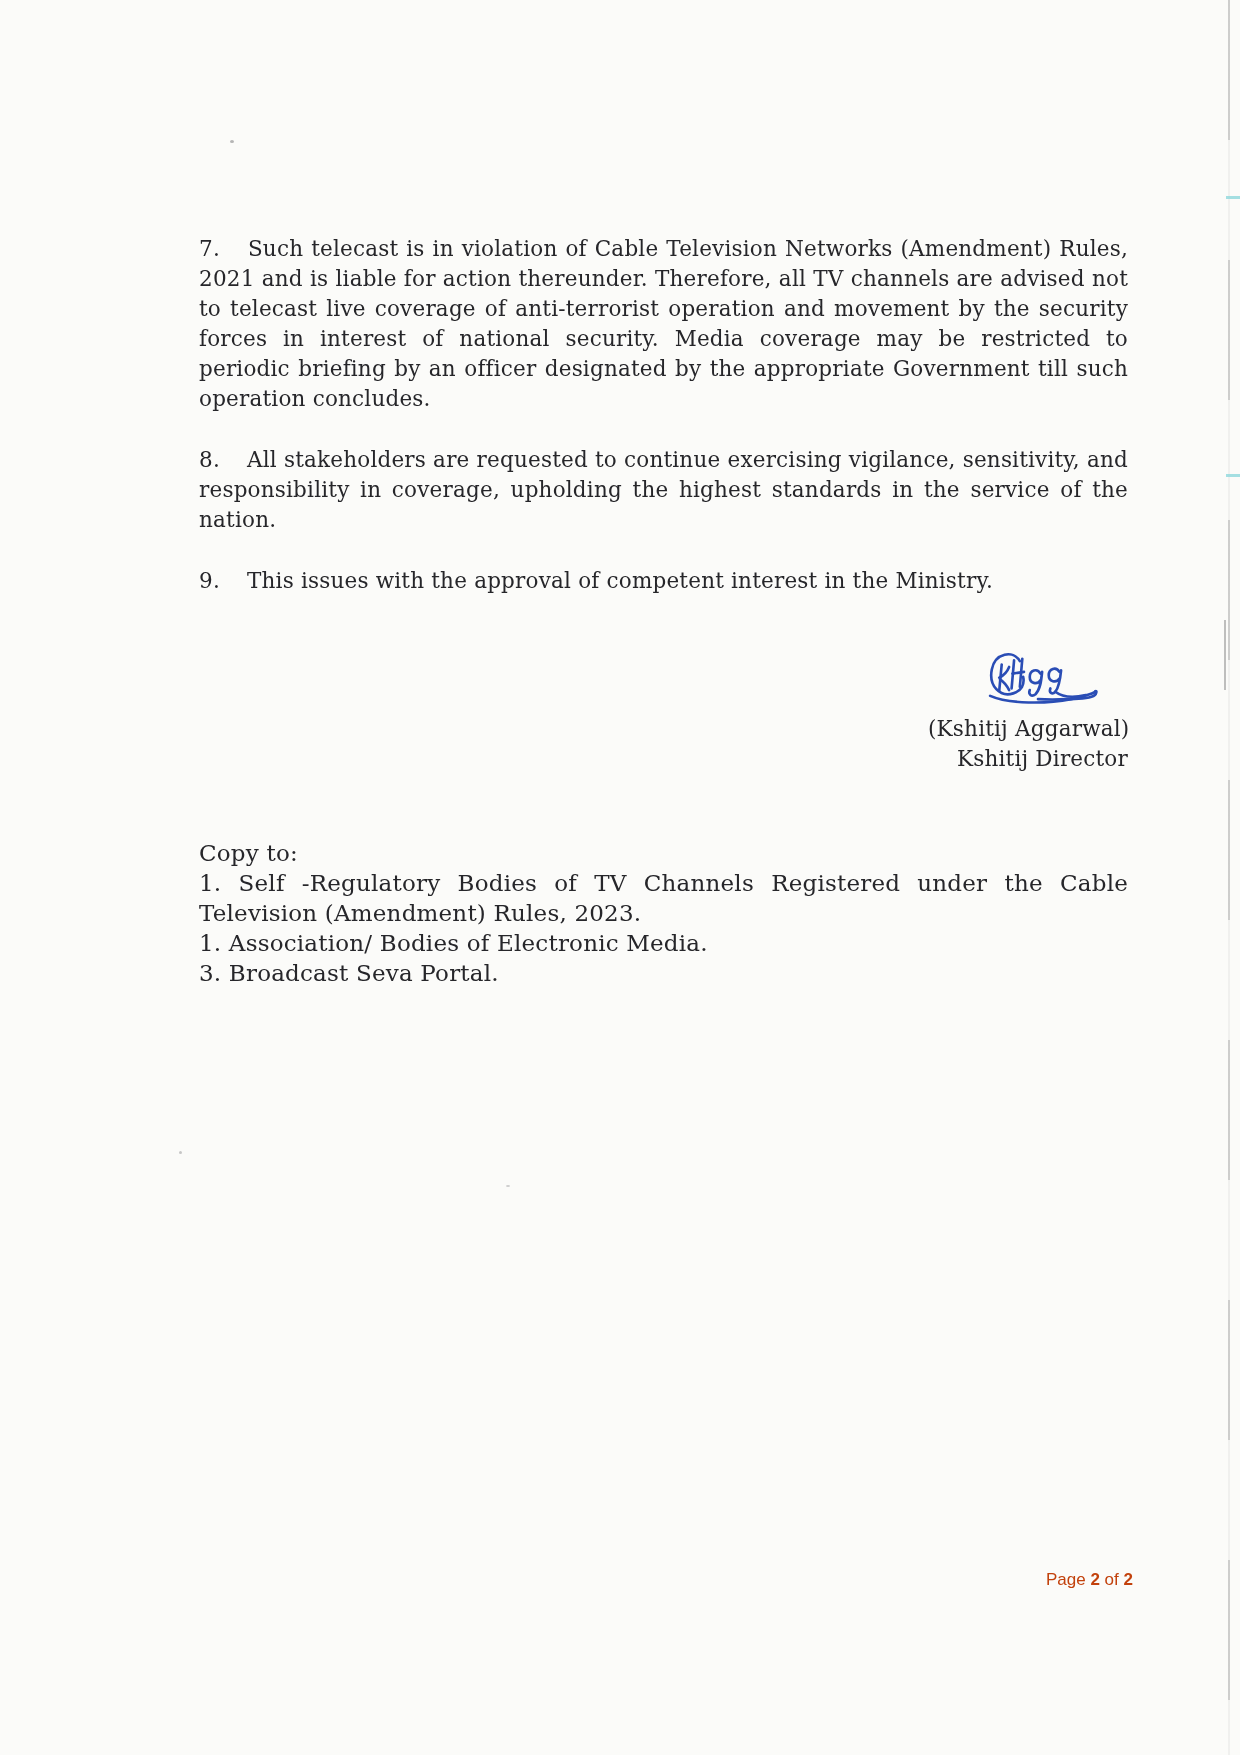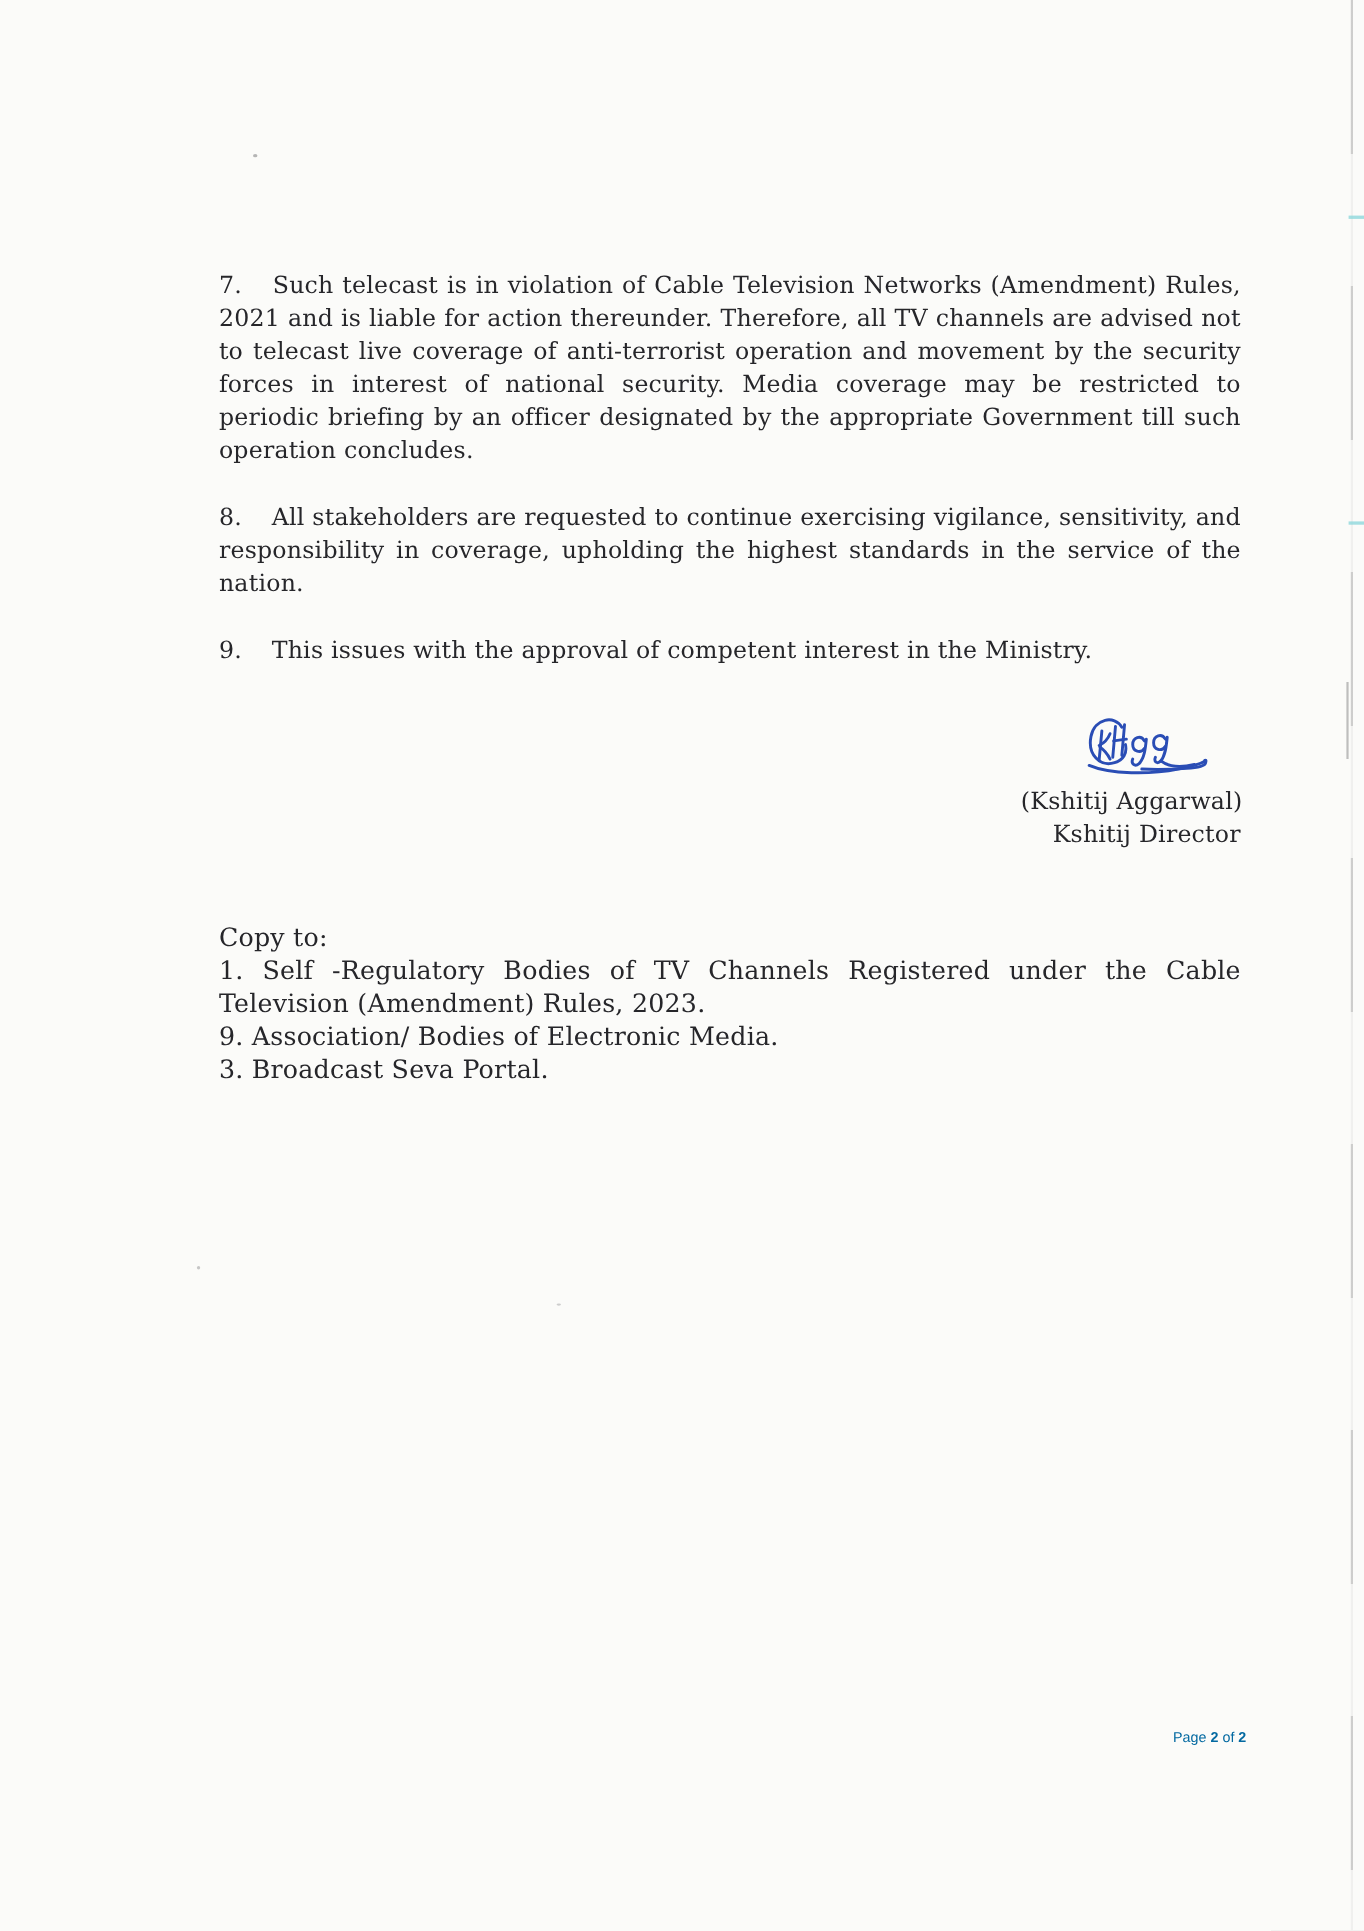--- a/index.html
+++ b/index.html
@@ -14,21 +14,21 @@
     margin: 0 auto;
     background: #fbfbf9;
     overflow: hidden;
     color: #26262a;
     font-family: "DejaVu Serif", "Liberation Serif", serif;
   }
   
   .body-col {
     position: absolute;
     left: 199px;
-    top: 245px;
+    top: 234px;
     width: 929px;
   }
   .para {
     margin: 0 0 31px 0;
     font-size: 21.5px;
     line-height: 30px;
     text-align: justify;
     letter-spacing: 0.2px;
   }
   .para:last-child { margin-bottom: 0; }
@@ -64,23 +64,23 @@
     line-height: 30px;
     letter-spacing: 0.2px;
   }
   .copy-item { text-align: justify; }
   
   .footer {
     position: absolute;
     top: 1568px;
     right: 107px;
     font-family: "Liberation Sans", sans-serif;
-    font-size: 13px;
+    font-size: 17px;
     line-height: 24px;
-    color: #0369a1;
+    color: #c2410c;
   }
   .footer b { font-weight: bold; }
   
   .edge-line {
     position: absolute;
     top: 0;
     left: 1228px;
     width: 2px;
     height: 1755px;
     background: repeating-linear-gradient(
@@ -158,21 +158,21 @@
         <circle cx="150" cy="53" r="2.4" fill="#2a4db5" stroke="none"></circle>
       </g>
     </svg>
     <div class="sig-name">(Kshitij Aggarwal)</div>
     <div class="sig-title">Kshitij Director</div>
   </div>
 
   <div class="copy-block">
     <div class="copy-label">Copy to:</div>
     <div class="copy-item">1. Self -Regulatory Bodies of TV Channels Registered under the Cable Television (Amendment) Rules, 2023.</div>
-    <div class="copy-item">9. Association/ Bodies of Electronic Media.</div>
+    <div class="copy-item">1. Association/ Bodies of Electronic Media.</div>
     <div class="copy-item">3. Broadcast Seva Portal.</div>
   </div>
 
   <div class="footer"><span>Page</span> <b>2</b> <span>of</span> <b>2</b></div>
 
   <div class="edge-line"></div>
   <div class="edge-line-2"></div>
   <div class="cyan-tick tick-1"></div>
   <div class="cyan-tick tick-2"></div>
   <div class="speck speck-1"></div>

